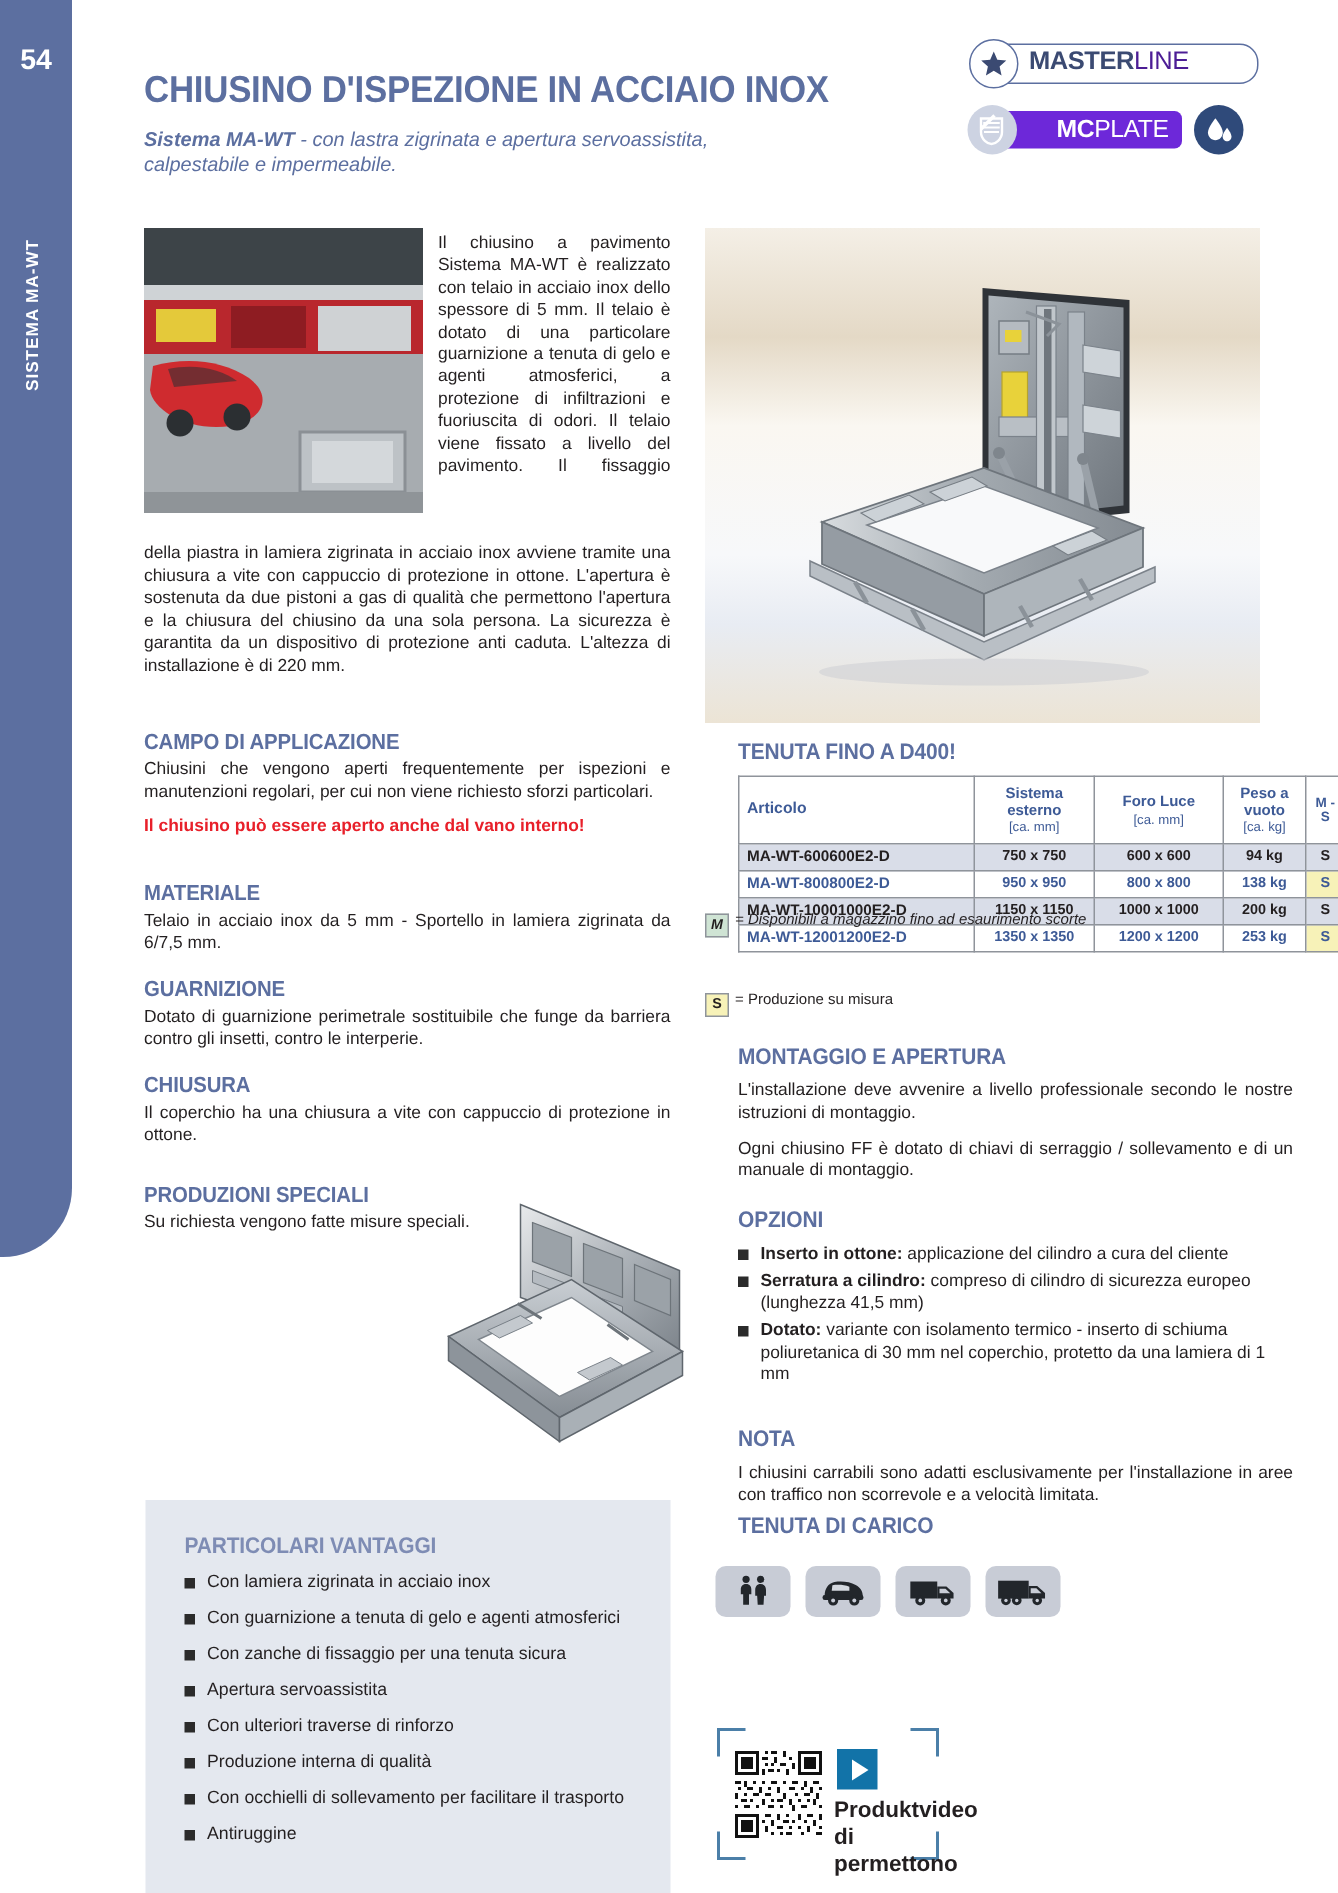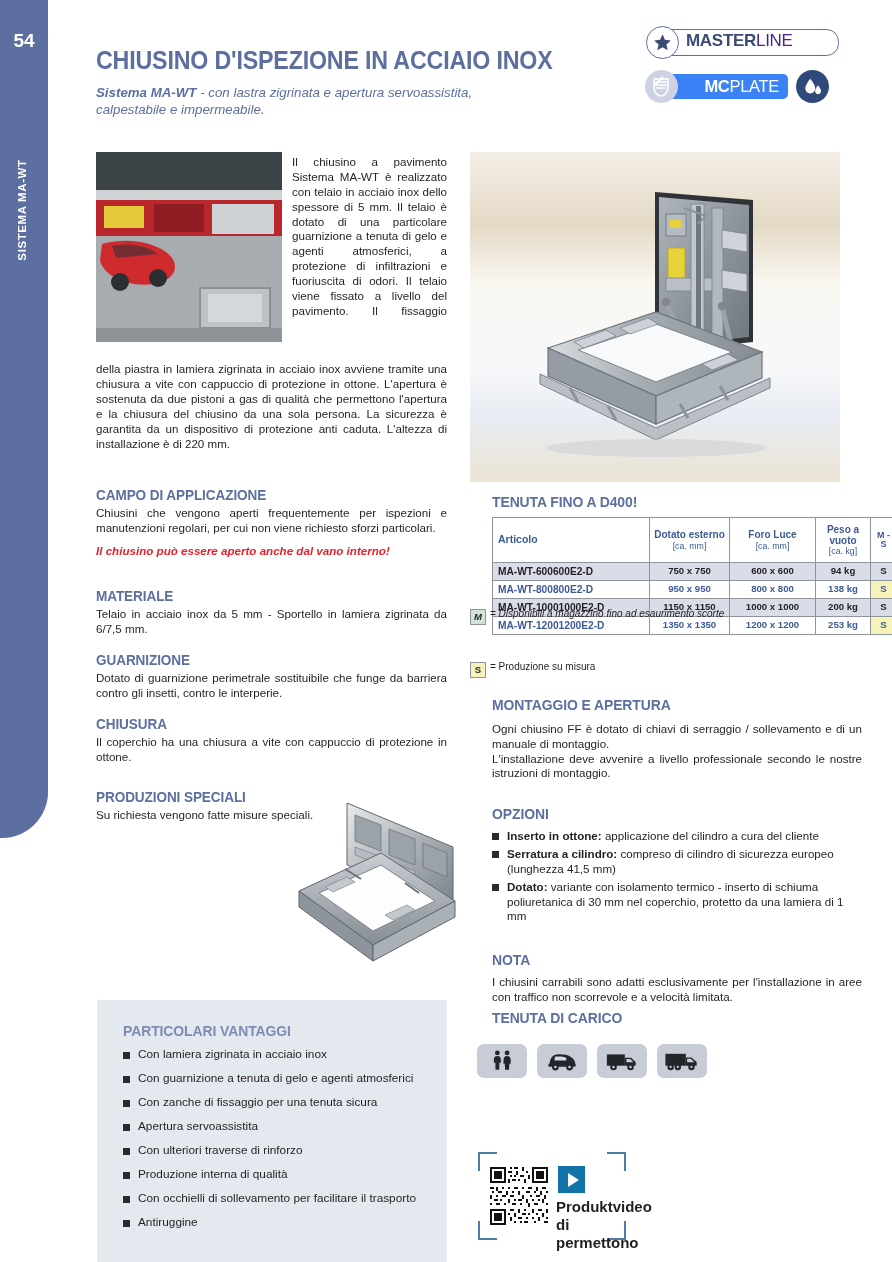--- a/index.html
+++ b/index.html
@@ -52,21 +52,21 @@
   }
   .star-badge svg{display:block;}
   .ml-text{
     position:absolute;left:686px;top:31px;font-size:17px;
     font-weight:bold;color:#3b4a72;letter-spacing:-0.3px;
   }
   .ml-text span{font-weight:normal;color:#4c1d95;}
 
   .logo-mcplate{
     position:absolute;left:663px;top:74px;width:125px;height:25px;
-    background:#3b82f6;border-radius:5px;
+    background:#6d28d9;border-radius:5px;
     display:flex;align-items:center;justify-content:flex-end;
     padding-right:9px;box-sizing:border-box;
   }
   .mc-text{font-size:16.5px;font-weight:bold;color:#ffffff;letter-spacing:-0.3px;}
   .mc-text span{font-weight:normal;}
   .mcplate-circle{
     position:absolute;left:645px;top:70px;width:33px;height:33px;
     border-radius:50%;background:#cdd3e2;
     display:flex;align-items:center;justify-content:center;overflow:hidden;
   }
@@ -91,21 +91,21 @@
     font-size:11.6px;line-height:1.29;text-align:justify;color:#231f20;
   }
 
   .h2{
     font-size:14.6px;font-weight:bold;color:#5c6fa0;
     letter-spacing:-0.1px;margin:0 0 3px 0;
     transform:scaleX(0.93);transform-origin:left center;
   }
   .p{font-size:11.6px;line-height:1.29;text-align:justify;margin:0;color:#231f20;}
   .p.nj{text-align:left;}
-  .red{color:#e8202a;font-weight:bold;font-size:11.6px;line-height:1.3;margin:7px 0 0 0;font-style:italic;}
+  .red{color:#e8202a;font-weight:bold;font-size:11.6px;line-height:1.3;margin:7px 0 0 0;}
 
   .sec{position:absolute;left:96px;width:351px;}
   #sec-campo{top:487px;}
   #sec-materiale{top:588px;}
   #sec-guarnizione{top:652px;}
   #sec-chiusura{top:716px;}
   #sec-produzioni{top:789px;}
 
   .photo-frame2{
     position:absolute;left:285px;top:795px;width:180px;height:185px;
@@ -418,21 +418,21 @@
     </svg>
   </div>
 
   <div class="rcol" id="r-tenuta">
     <div class="h2b">TENUTA FINO A D400!</div>
     <table class="specs">
       <thead>
         <tr>
           <th class="left col-art">Articolo</th>
           <th class="col-tel">
-            <div>Dotato esterno</div>
+            <div>Sistema esterno</div>
             <div class="u">[ca. mm]</div>
           </th>
           <th class="col-for">
             <div>Foro Luce</div>
             <div class="u">[ca. mm]</div>
           </th>
           <th class="col-peso">
             <div>Peso a vuoto</div>
             <div class="u">[ca. kg]</div>
           </th>
@@ -474,22 +474,22 @@
 
   <div class="legend" id="leg1">
     <span class="bx m">M</span><span>= Disponibili a magazzino fino ad esaurimento scorte</span>
   </div>
   <div class="legend" id="leg2">
     <span class="bx s">S</span><span>= Produzione su misura</span>
   </div>
 
   <div class="rcol" id="r-montaggio">
     <div class="h2b">MONTAGGIO E APERTURA</div>
+    <p class="p">L'installazione deve avvenire a livello professionale secondo le nostre istruzioni di montaggio.</p>
     <p class="p p2">Ogni chiusino FF è dotato di chiavi di serraggio / sollevamento e di un manuale di montaggio.</p>
-    <p class="p">L'installazione deve avvenire a livello professionale secondo le nostre istruzioni di montaggio.</p>
   </div>
 
   <div class="rcol" id="r-opzioni">
     <div class="h2b">OPZIONI</div>
     <ul class="opz">
       <li><b>Inserto in ottone:</b><span> applicazione del cilindro a cura del cliente</span></li>
       <li><b>Serratura a cilindro:</b><span> compreso di cilindro di sicurezza europeo (lunghezza 41,5 mm)</span></li>
       <li><b>Dotato:</b><span> variante con isolamento termico - inserto di schiuma poliuretanica di 30 mm nel coperchio, protetto da una lamiera di 1 mm</span></li>
     </ul>
   </div>

